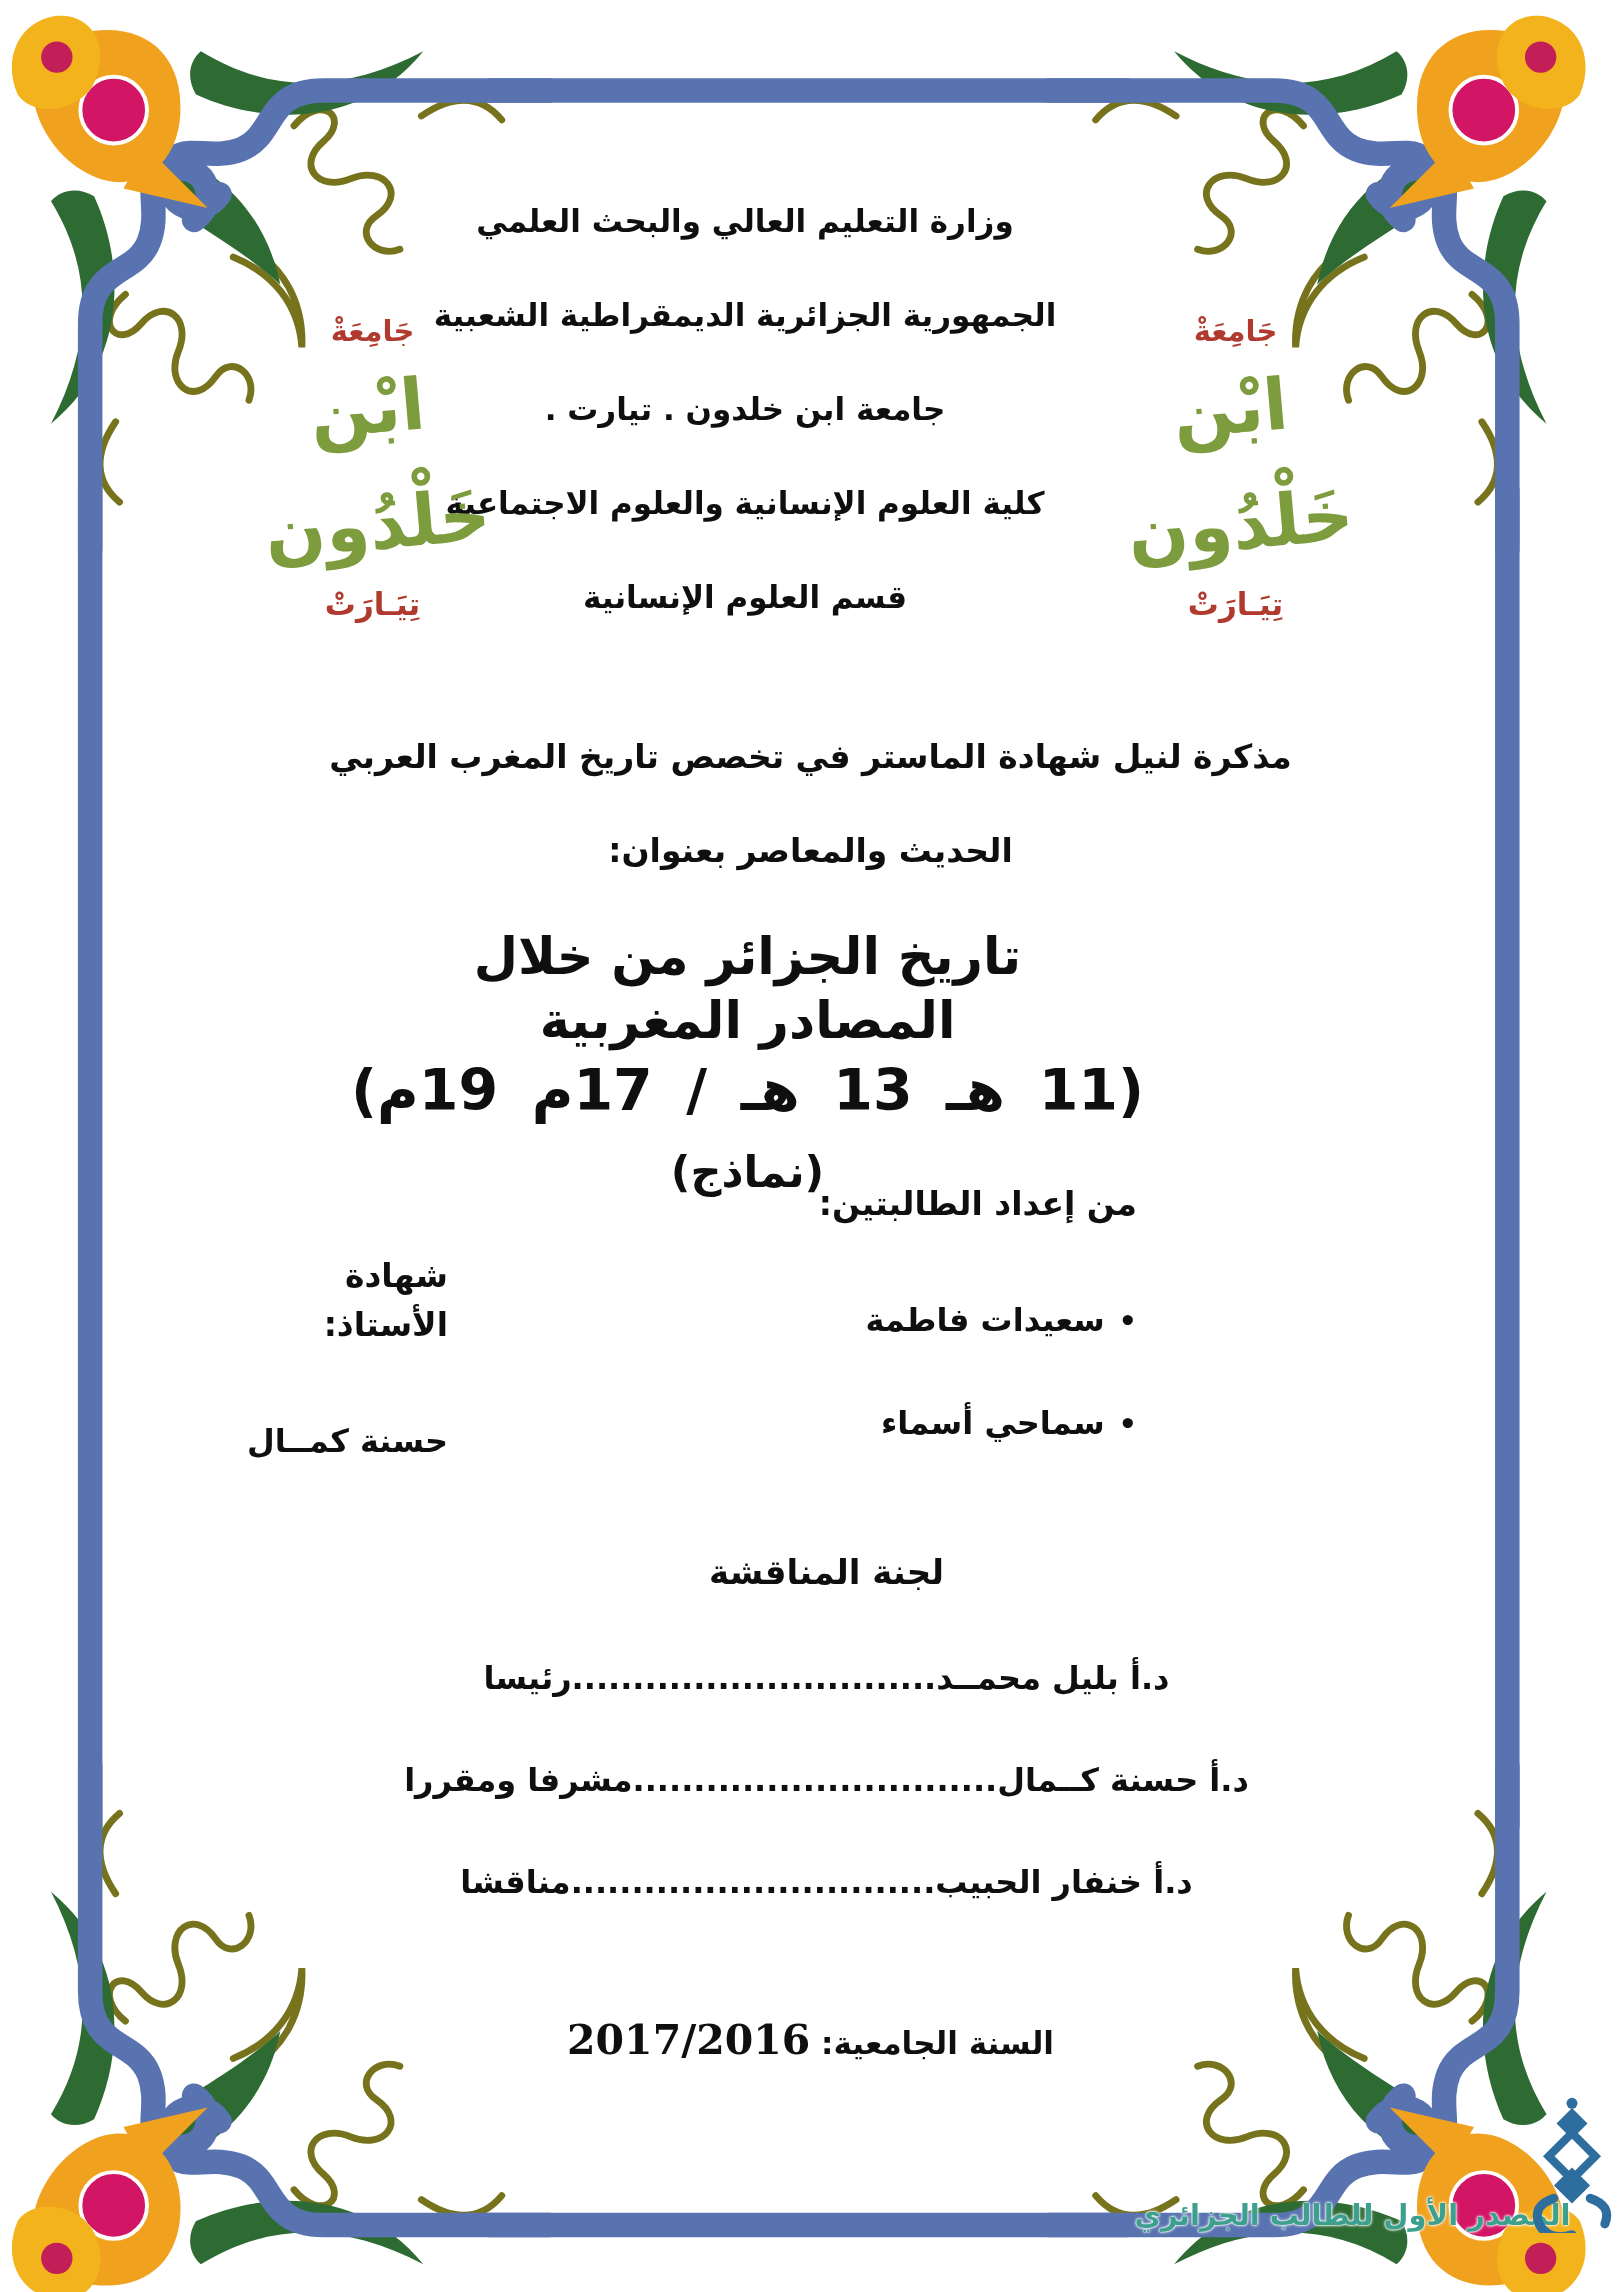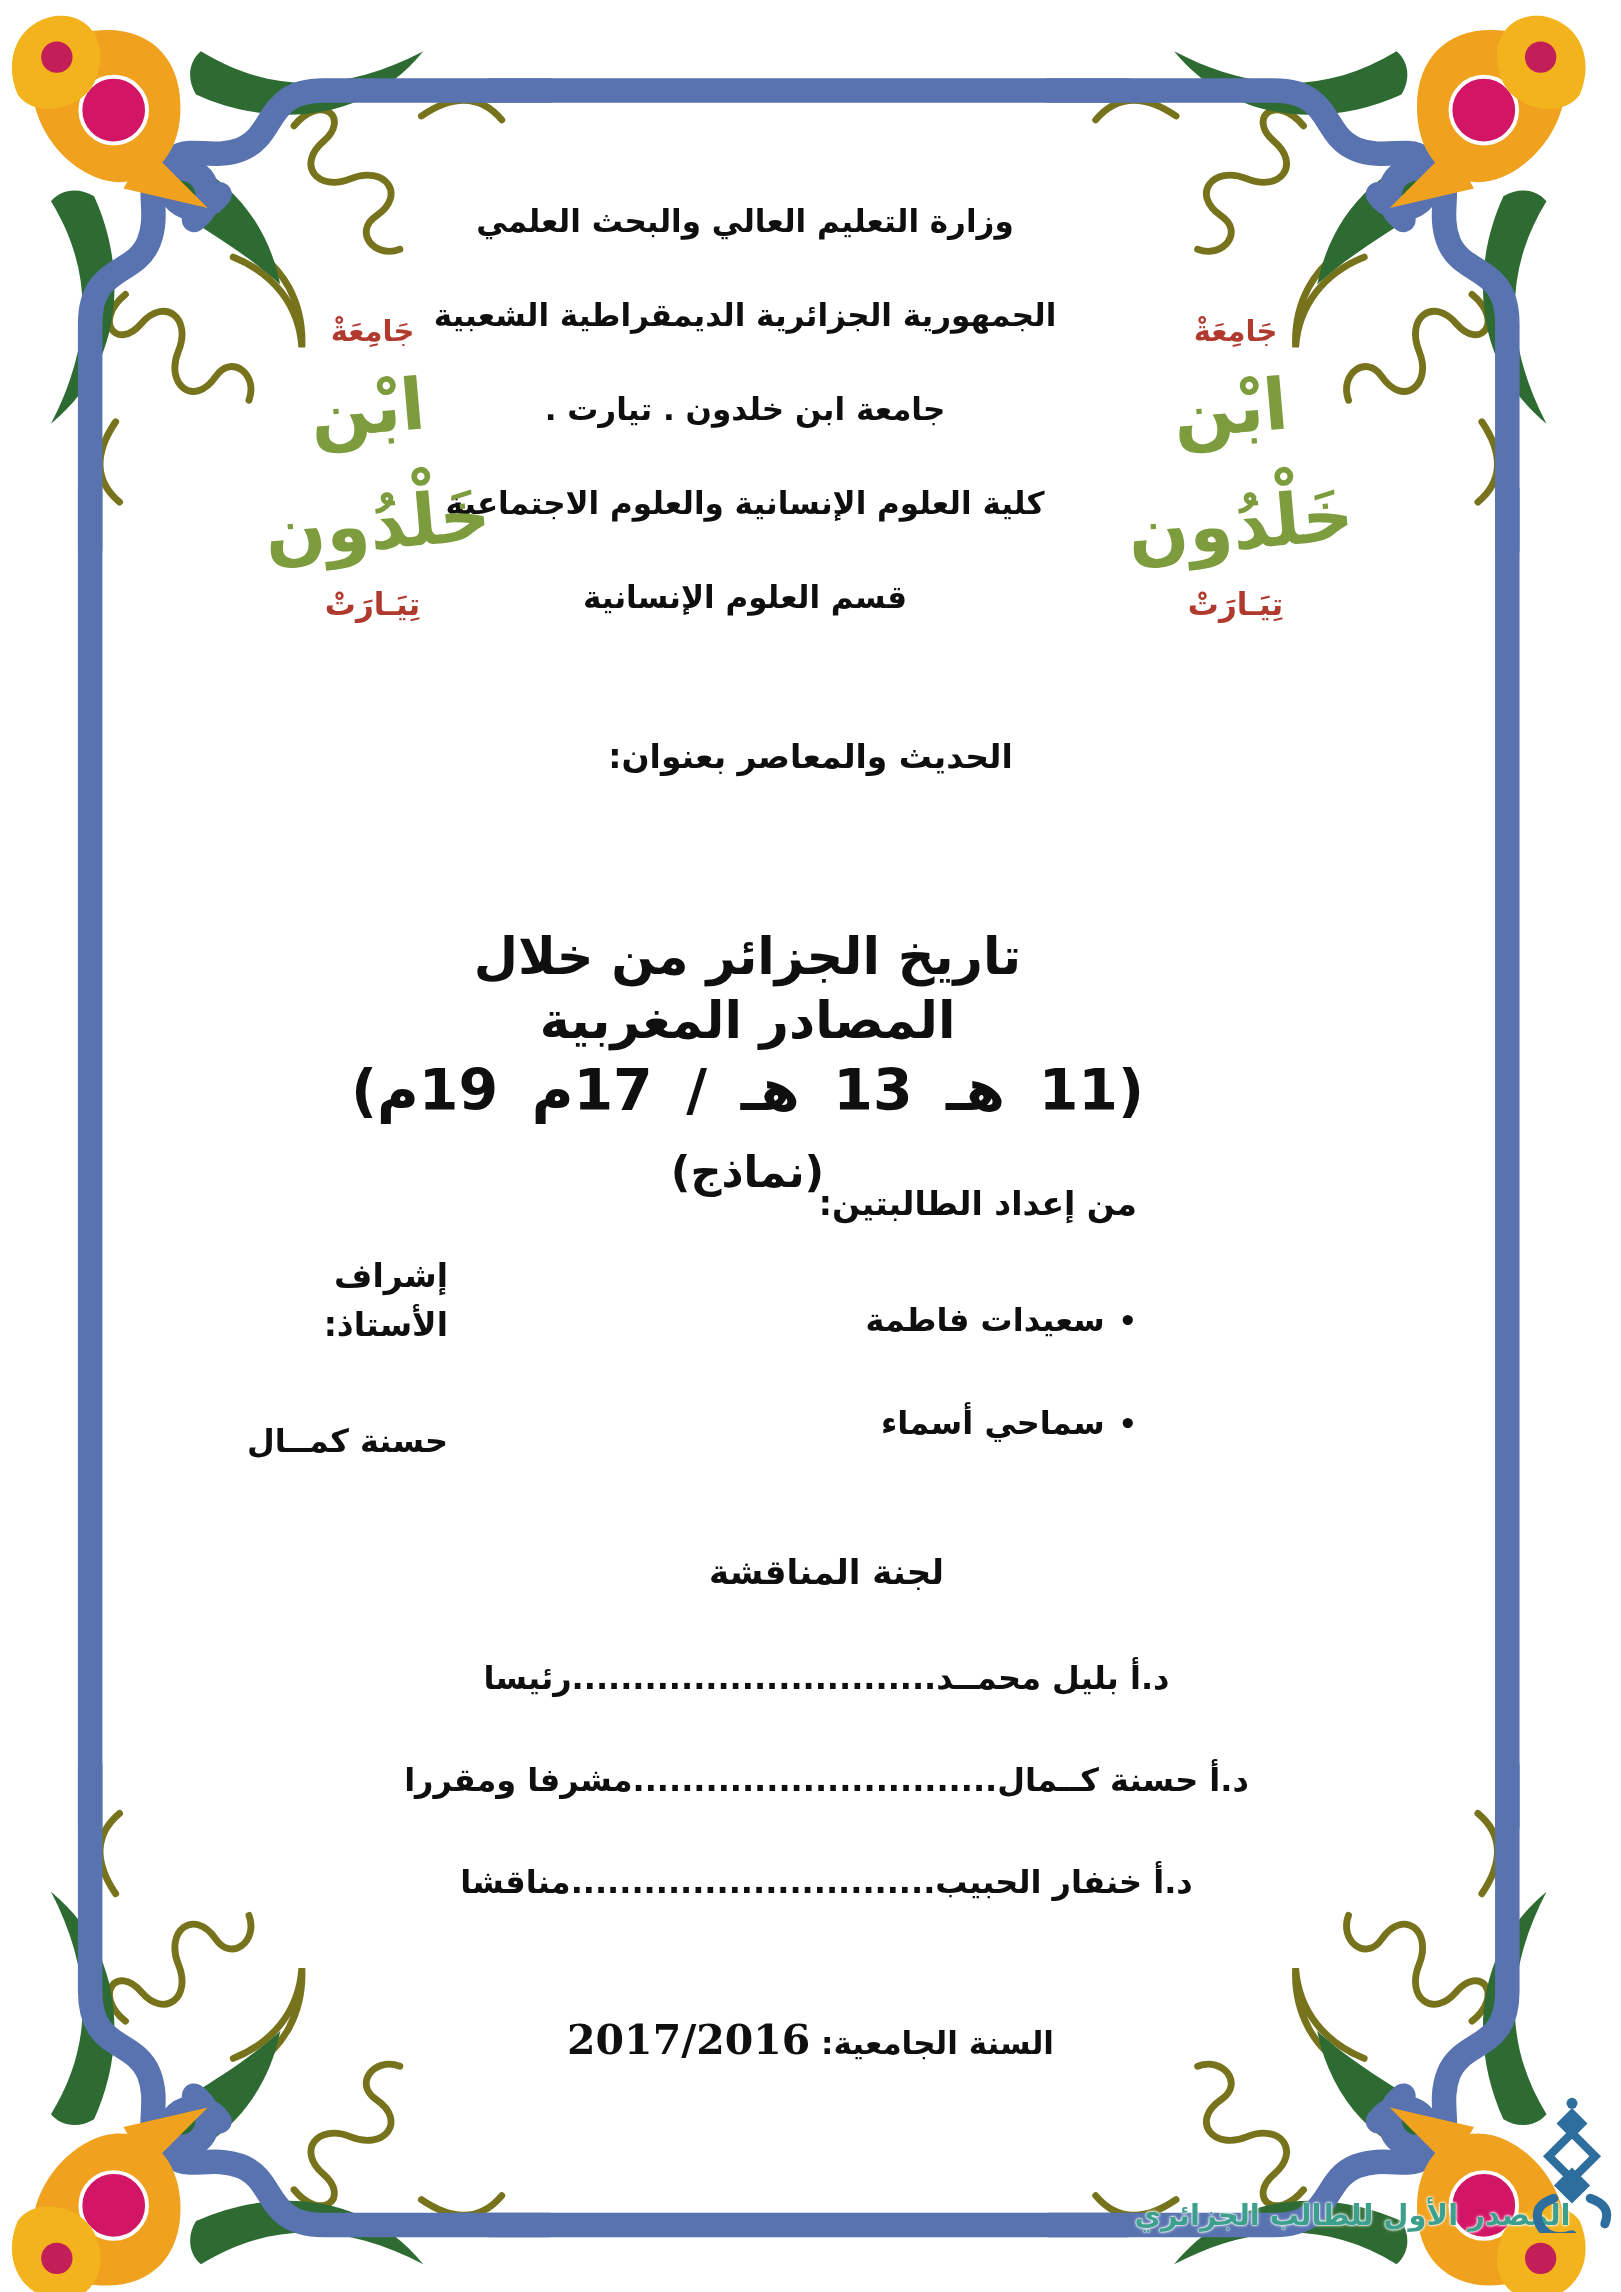--- a/index.html
+++ b/index.html
@@ -102,40 +102,41 @@
       <div class="logo-bot">تِيَـارَتْ</div>
     </div>
 
     <div class="abs logo" style="left:1108px;top:312px;">
       <div class="logo-top">جَامِعَةْ</div>
       <div class="logo-mid">ابْن خَلْدُون</div>
       <div class="logo-bot">تِيَـارَتْ</div>
     </div>
 
     <div class="abs intro">
+      <div>مذكرة لنيل شهادة الماستر في تخصص تاريخ المغرب العربي</div>
       <div>الحديث والمعاصر بعنوان:</div>
     </div>
 
     <div class="abs title">
       <div class="title-l12">تاريخ الجزائر من خلال</div>
       <div class="title-l12">المصادر المغربية</div>
       <div class="title-l3">(11 هـ 13 هـ / 17م 19م)</div>
       <div class="title-l4">(نماذج)</div>
     </div>
 
     <div class="abs authors">
       <div class="col-label">من إعداد الطالبتين:</div>
       <ul>
         <li><span class="bullet">•</span><span>سعيدات فاطمة</span></li>
         <li><span class="bullet">•</span><span>سماحي أسماء</span></li>
       </ul>
     </div>
 
     <div class="abs supervisor">
-      <div class="col-label">إشراف الأستاذ:</div>
+      <div class="col-label">شهادة الأستاذ:</div>
       <div class="name">حسنة كمــال</div>
     </div>
 
     <div class="abs committee">
       <div class="committee-title">لجنة المناقشة</div>
       <div class="c-rows">
         <div class="c-row">
           <span>د.أ بليل محمــد</span><span class="dots">..............................</span><span>رئيسا</span>
         </div>
         <div class="c-row">

